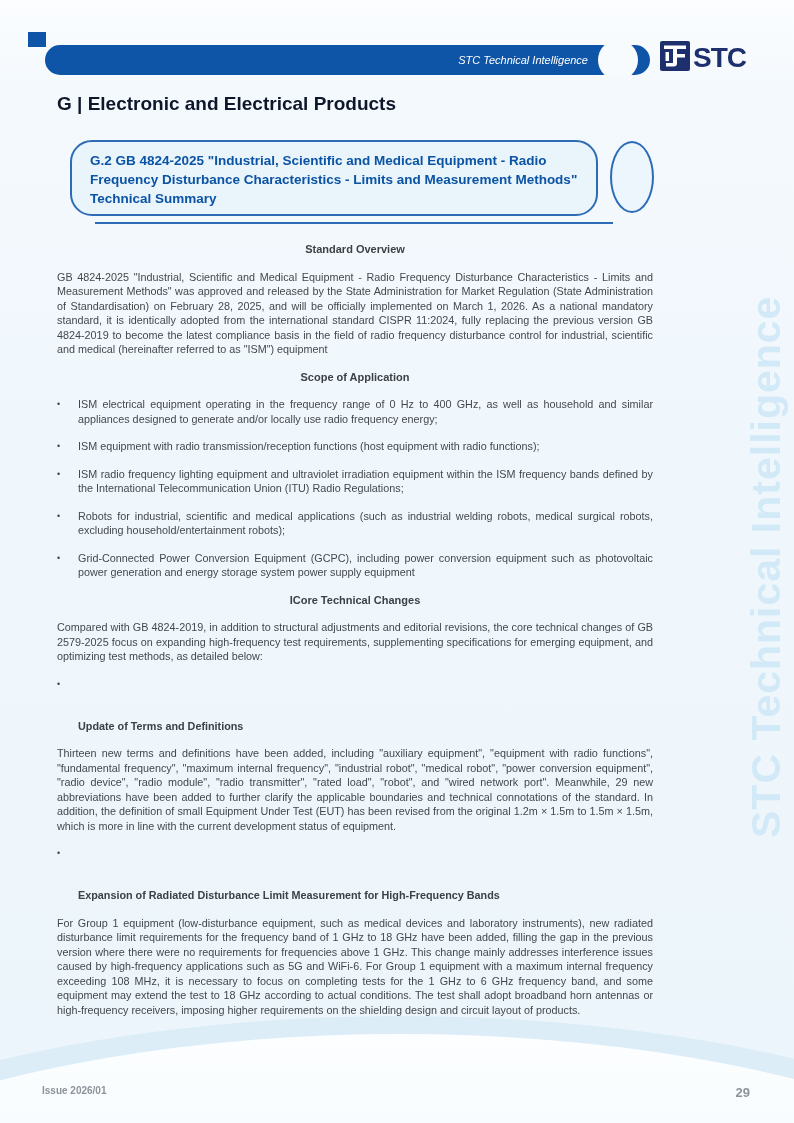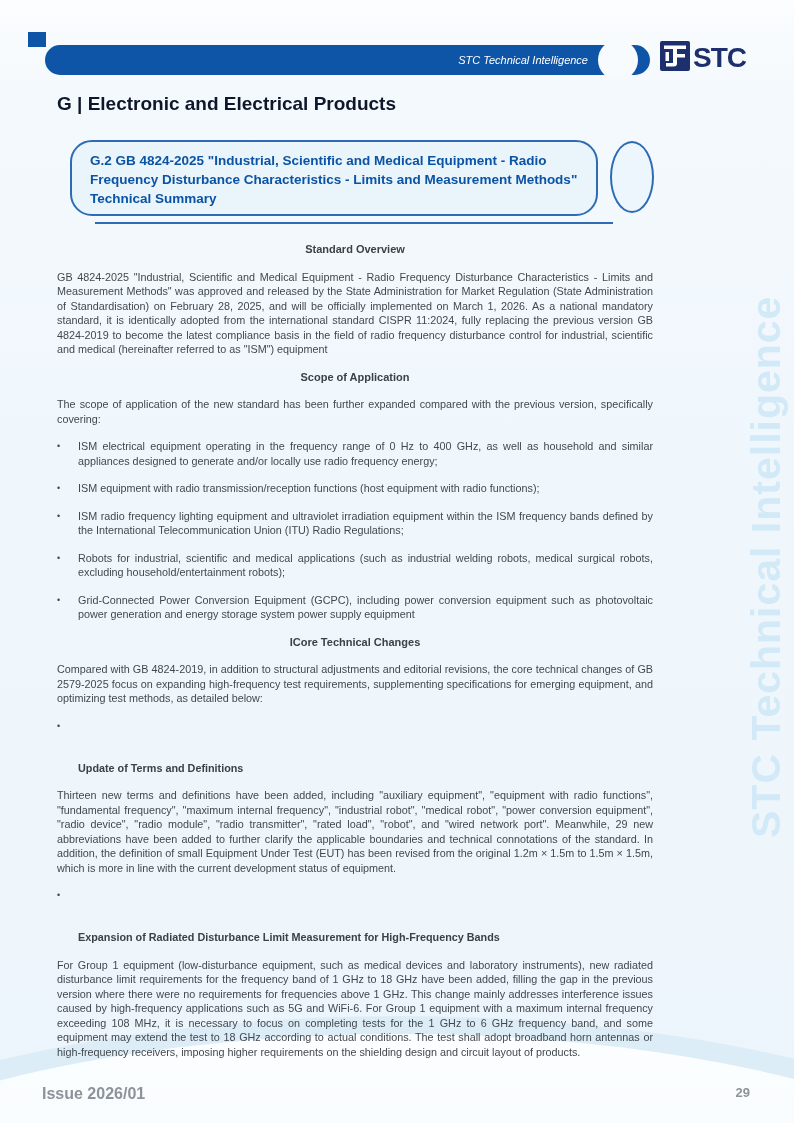--- a/index.html
+++ b/index.html
@@ -170,21 +170,21 @@
     font-weight: bold;
     text-align: left;
     color: #3c4146;
     margin-top: 42px;
   }
 
   
   .footer-issue {
     position: absolute;
     left: 42px; top: 1085px;
-    font-size: 16px;
+    font-size: 10px;
     font-weight: bold;
     color: #8c939a;
     z-index: 3;
   }
   .footer-page {
     position: absolute;
     right: 44px; top: 1085px;
     font-size: 13px;
     font-weight: bold;
     color: #8c939a;
@@ -224,21 +224,20 @@
 </div>
 <div class="summary-underline"></div>
 <div class="deco-ellipse"></div>
 
 <div class="content">
 
   <h3>Standard Overview</h3>
   <p>GB 4824-2025 "Industrial, Scientific and Medical Equipment - Radio Frequency Disturbance Characteristics - Limits and Measurement Methods" was approved and released by the State Administration for Market Regulation (State Administration of Standardisation) on February 28, 2025, and will be officially implemented on March 1, 2026. As a national mandatory standard, it is identically adopted from the international standard CISPR 11:2024, fully replacing the previous version GB 4824-2019 to become the latest compliance basis in the field of radio frequency disturbance control for industrial, scientific and medical (hereinafter referred to as "ISM") equipment</p>
 
   <h3>Scope of Application</h3>
-  <p>The scope of application of the new standard has been further expanded compared with the previous version, specifically covering:</p>
 
   <div class="bullet-row">
     <span class="marker">•</span>
     <span class="btext">ISM electrical equipment operating in the frequency range of 0 Hz to 400 GHz, as well as household and similar appliances designed to generate and/or locally use radio frequency energy;</span>
   </div>
   <div class="bullet-row">
     <span class="marker">•</span>
     <span class="btext">ISM equipment with radio transmission/reception functions (host equipment with radio functions);</span>
   </div>
   <div class="bullet-row">

